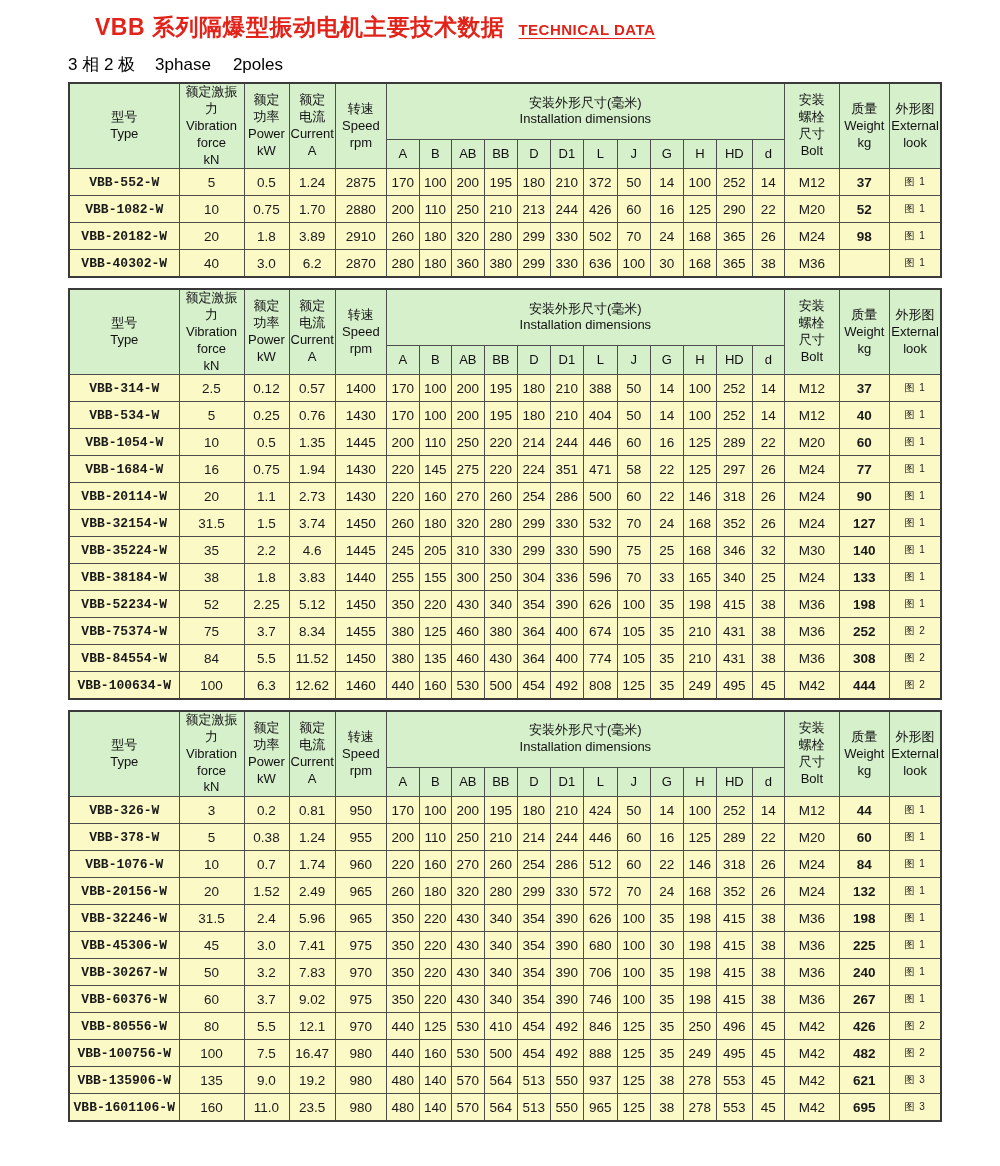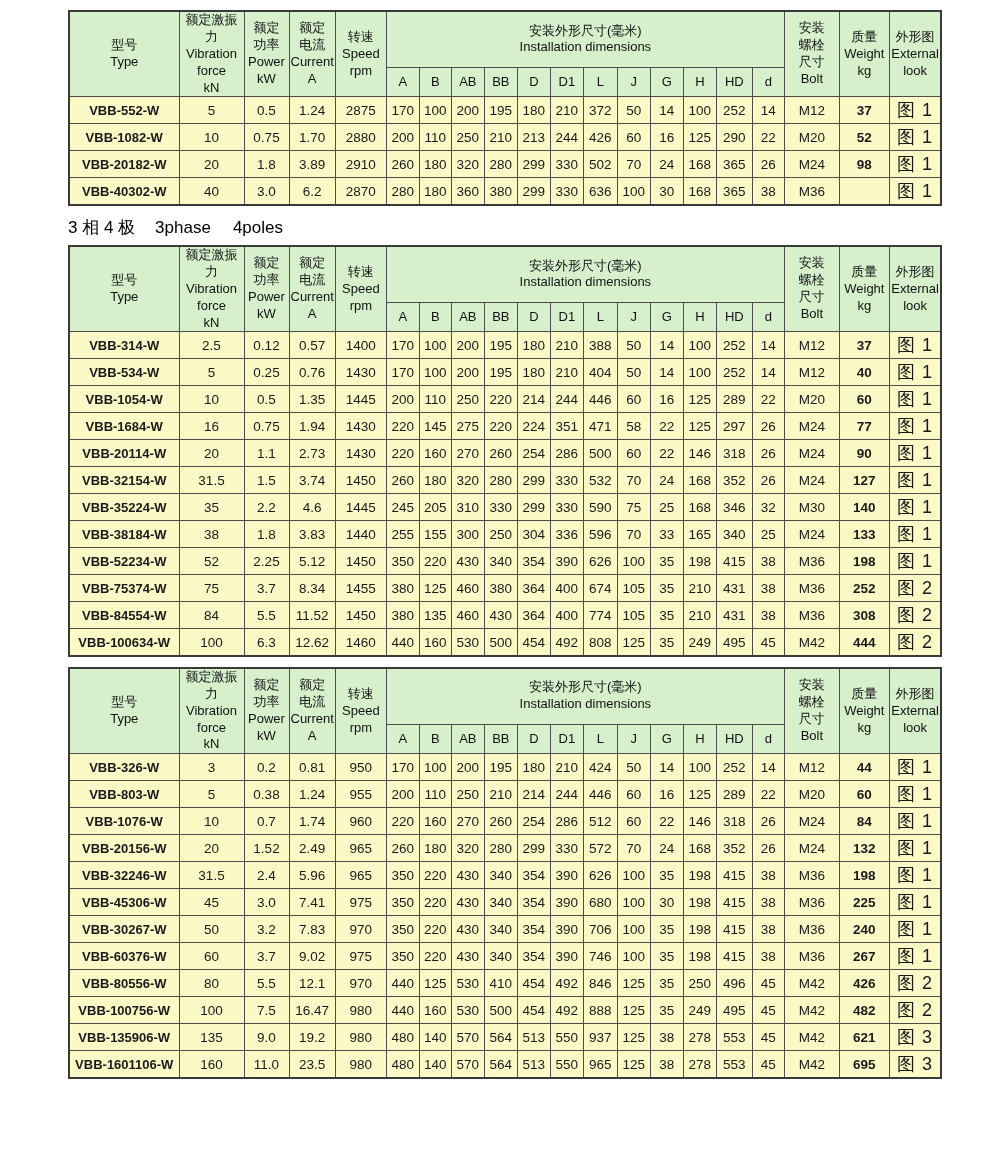--- a/index.html
+++ b/index.html
@@ -18,31 +18,37 @@
   .sec-heading{font-size:17px;color:#000;margin:10px 0 6px 0;}
   .sec-heading .h-cn{margin-right:20px;}
   .sec-heading .h-phase{margin-right:22px;}
   table.spec{border-collapse:collapse;table-layout:fixed;border:2px solid #3a3a3a;}
   table.spec th,table.spec td{border:1px solid var(--c-border);text-align:center;vertical-align:middle;padding:0 1px;overflow:hidden;}
   table.spec thead th{background:var(--c-green);font-weight:normal;font-size:13px;color:#111;}
   table.spec thead tr.hr1{height:44px;}
   table.spec thead tr.hr2 th{height:23px;}
   table.spec thead .ln{line-height:1.3;}
   table.spec tbody td{background:var(--c-yellow);height:27px;font-size:13.5px;}
-  table.spec td.c-model{font-weight:bold;font-size:13px;}
+  table.spec td.c-model{font-weight:bold;font-size:13px;font-family:Liberation Mono, monospace;}
   table.spec td.c-weight{font-weight:bold;}
-  table.spec td.c-fig{font-size:18px;letter-spacing:1px;}
+  table.spec td.c-fig{font-size:10px;letter-spacing:1px;}
 </style>
 </head>
 <body>
 
 <div class="page">
 
+  <div class="title-row">
+    <h1 class="page-title">VBB 系列隔爆型振动电机主要技术数据</h1><span class="tech-data">TECHNICAL DATA</span>
+  </div>
 
   <section class="sec">
+    <div class="sec-heading">
+      <span class="h-cn">3 相 2 极</span><span class="h-phase">3phase</span><span class="h-poles">2poles</span>
+    </div>
     <table class="spec">
         <colgroup>
           <col style="width: 110px;">
           <col style="width: 65px;">
           <col style="width: 45px;">
           <col style="width: 46px;">
           <col style="width: 51px;">
           <col style="width: 33px;">
           <col style="width: 32px;">
           <col style="width: 33px;">
@@ -235,23 +241,20 @@
             <td>38</td>
             <td>M36</td>
             <td class="c-weight"></td>
             <td class="c-fig">图 1</td>
           </tr>
         </tbody>
       </table>
   </section>
 
   <section class="sec">
-    <div class="sec-heading">
-      <span class="h-cn">3 相 4 极</span><span class="h-phase">3phase</span><span class="h-poles">4poles</span>
-    </div>
     <table class="spec">
         <colgroup>
           <col style="width: 110px;">
           <col style="width: 65px;">
           <col style="width: 45px;">
           <col style="width: 46px;">
           <col style="width: 51px;">
           <col style="width: 33px;">
           <col style="width: 32px;">
           <col style="width: 33px;">
@@ -756,21 +759,21 @@
             <td>50</td>
             <td>14</td>
             <td>100</td>
             <td>252</td>
             <td>14</td>
             <td>M12</td>
             <td class="c-weight">44</td>
             <td class="c-fig">图 1</td>
           </tr>
           <tr>
-            <td class="c-model">VBB-803-W</td>
+            <td class="c-model">VBB-378-W</td>
             <td>5</td>
             <td>0.38</td>
             <td>1.24</td>
             <td>955</td>
             <td>200</td>
             <td>110</td>
             <td>250</td>
             <td>210</td>
             <td>214</td>
             <td>244</td>

